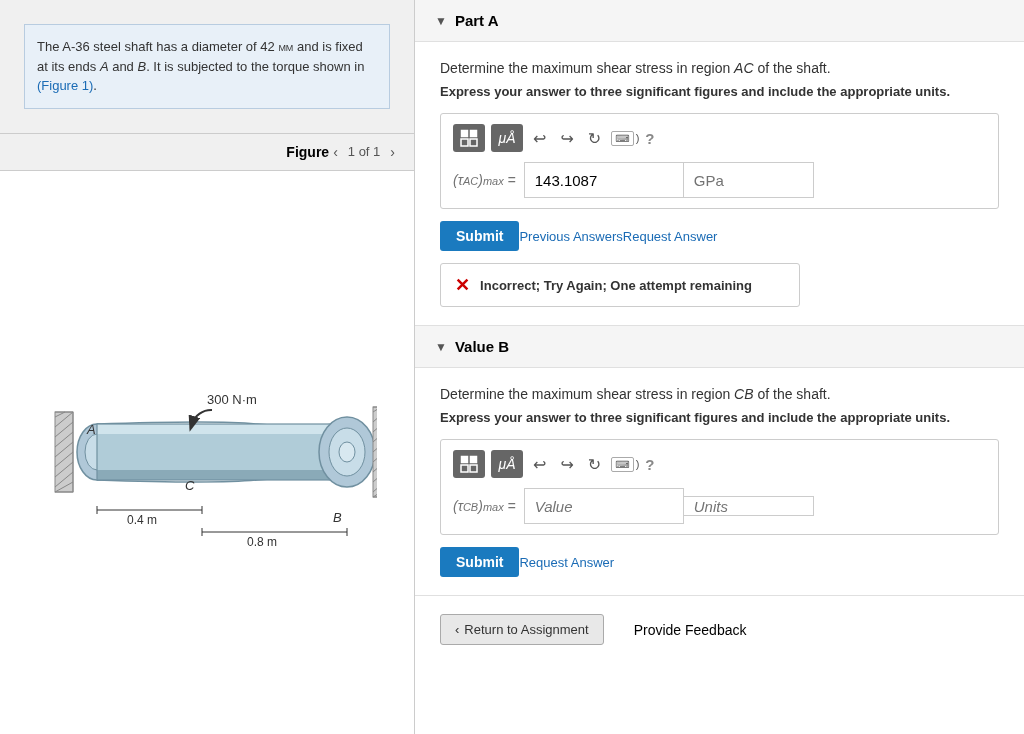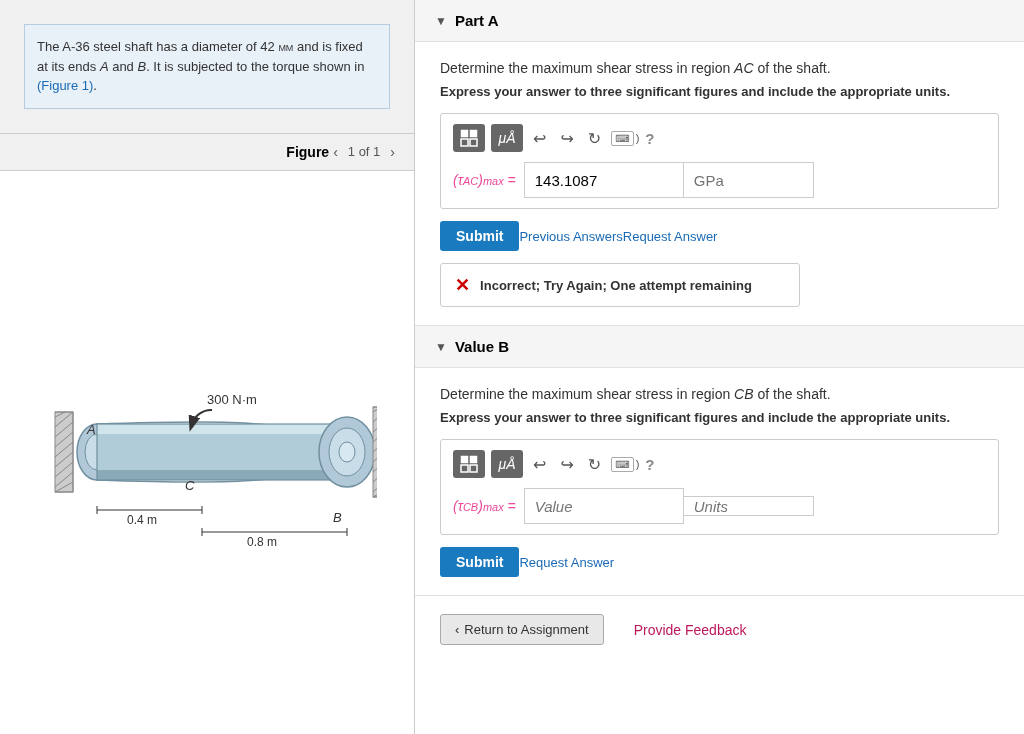--- a/index.html
+++ b/index.html
@@ -194,21 +194,21 @@
 
     .answer-row {
       display: flex;
       align-items: center;
       gap: 0;
     }
 
     .answer-label {
       font-style: italic;
       font-size: 14px;
-      color: #ec4899;
+      color: #737373;
       margin-right: 8px;
       white-space: nowrap;
     }
 
     .answer-input {
       border: 1px solid #ccc;
       padding: 6px 10px;
       font-size: 15px;
       width: 160px;
       height: 36px;
@@ -300,21 +300,21 @@
       padding: 7px 14px;
       font-size: 13px;
       cursor: pointer;
       display: flex;
       align-items: center;
       gap: 5px;
       color: #333;
     }
 
     .provide-feedback-link {
-      color: #be185d;
+      color: #000000;
       text-decoration: none;
       font-size: 14px;
       cursor: pointer;
     }
 
     
     .shaft-svg {
       width: 340px;
       height: 200px;
     }

